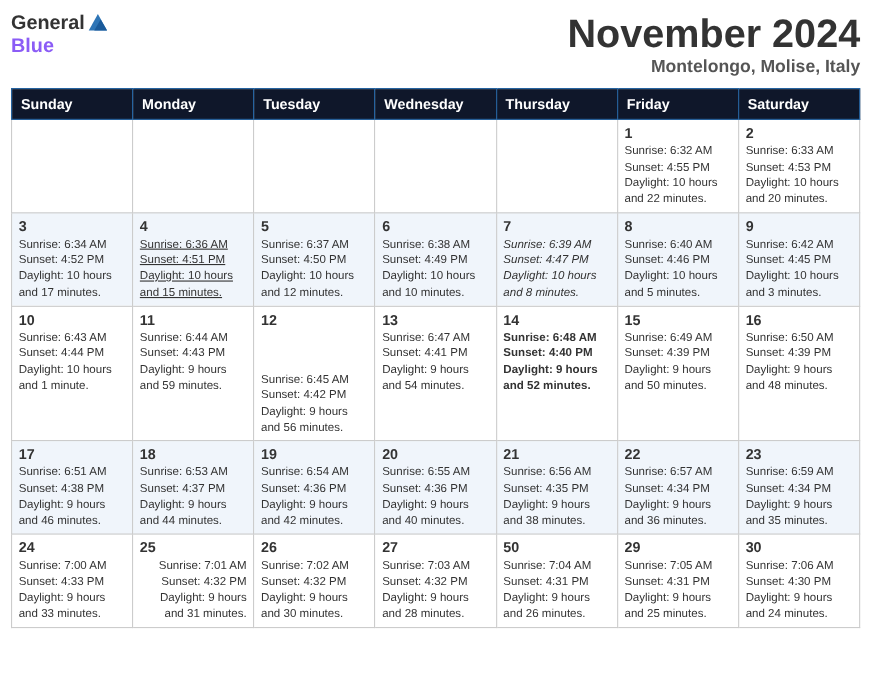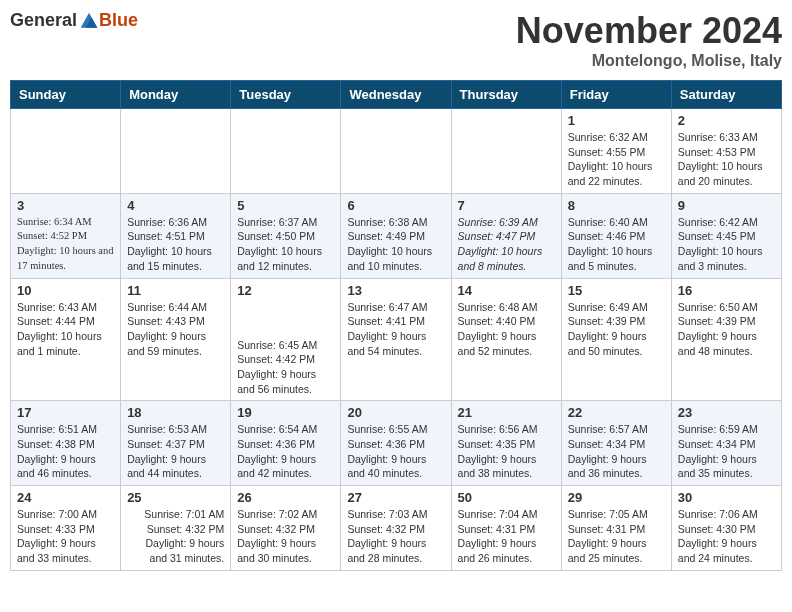--- a/index.html
+++ b/index.html
@@ -11,35 +11,36 @@
       padding: 10px;
     }
     .header {
       display: flex;
       align-items: flex-start;
       justify-content: space-between;
       margin-bottom: 10px;
     }
     .logo {
       display: flex;
+      flex-direction: column;
       align-items: flex-start;
     }
     .logo-text {
       display: flex;
       align-items: center;
     }
     .logo-general {
       font-size: 18px;
       font-weight: bold;
       color: #333;
     }
     .logo-blue {
       font-size: 18px;
       font-weight: bold;
-      color: #c2410c;
+      color: #8b5cf6;
     }
     .logo-icon {
       width: 20px;
       height: 20px;
       margin-left: 2px;
     }
     .title-section {
       text-align: right;
     }
     .month-title {
@@ -89,21 +90,21 @@
       line-height: 1.4;
       color: #333;
     }
     .calendar tr:nth-child(even) td {
       background: #f0f5fb;
     }
     .calendar tr:nth-child(odd) td {
       background: #fff;
     }
     .calendar thead tr th {
-      background-color: #0c4a6e;
+      background-color: #0f172a;
       margin-left: 11px;
     }
   </style>
 </head>
 <body>
 
 <div class="header">
   <div class="logo">
     <div class="logo-text">
       <span class="logo-general">General</span>
@@ -148,27 +149,27 @@
         <td>
           <span class="day-number">2</span>
           <div class="day-info" style="white-space: pre-line;">Sunrise: 6:33 AM
 Sunset: 4:53 PM
 Daylight: 10 hours and 20 minutes.</div>
         </td>
       </tr>
       <tr>
         <td>
           <span class="day-number">3</span>
-          <div class="day-info" style="white-space: pre-line; font-family: Liberation Serif, serif;">Sunrise: 6:34 AM
+          <div class="day-info" style="white-space: pre-line;">Sunrise: 6:34 AM
 Sunset: 4:52 PM
 Daylight: 10 hours and 17 minutes.</div>
         </td>
         <td>
           <span class="day-number">4</span>
-          <div class="day-info" style="white-space: pre-line;">Sunrise: 6:36 AM
+          <div class="day-info" style="white-space: pre-line; text-decoration: underline;">Sunrise: 6:36 AM
 Sunset: 4:51 PM
 Daylight: 10 hours and 15 minutes.</div>
         </td>
         <td>
           <span class="day-number">5</span>
           <div class="day-info" style="white-space: pre-line;">Sunrise: 6:37 AM
 Sunset: 4:50 PM
 Daylight: 10 hours and 12 minutes.</div>
         </td>
         <td>
@@ -216,21 +217,21 @@
 Daylight: 9 hours and 56 minutes.</div>
         </td>
         <td>
           <span class="day-number">13</span>
           <div class="day-info" style="white-space: pre-line;">Sunrise: 6:47 AM
 Sunset: 4:41 PM
 Daylight: 9 hours and 54 minutes.</div>
         </td>
         <td>
           <span class="day-number">14</span>
-          <div class="day-info" style="white-space: pre-line;">Sunrise: 6:48 AM
+          <div class="day-info" style="white-space: pre-line; font-weight: bold;">Sunrise: 6:48 AM
 Sunset: 4:40 PM
 Daylight: 9 hours and 52 minutes.</div>
         </td>
         <td>
           <span class="day-number">15</span>
           <div class="day-info" style="white-space: pre-line;">Sunrise: 6:49 AM
 Sunset: 4:39 PM
 Daylight: 9 hours and 50 minutes.</div>
         </td>
         <td>

